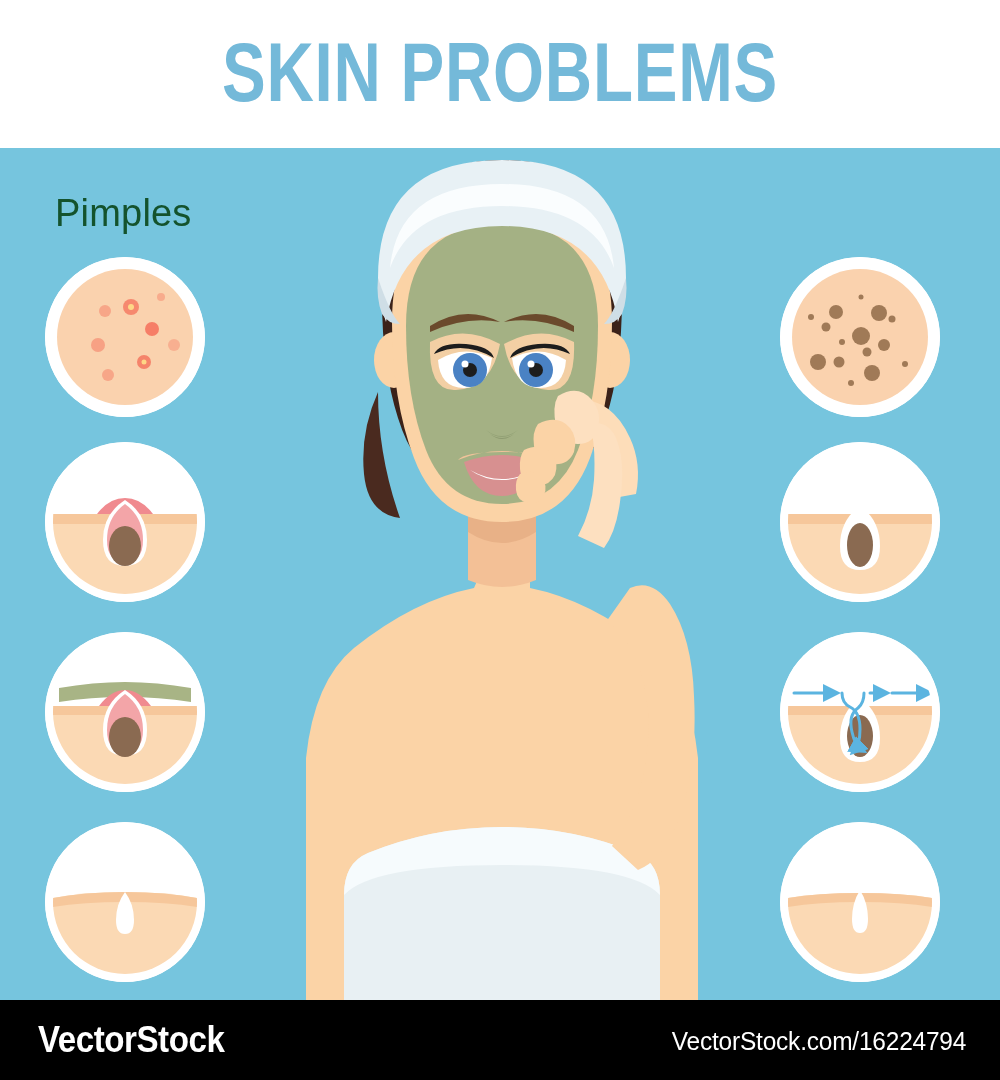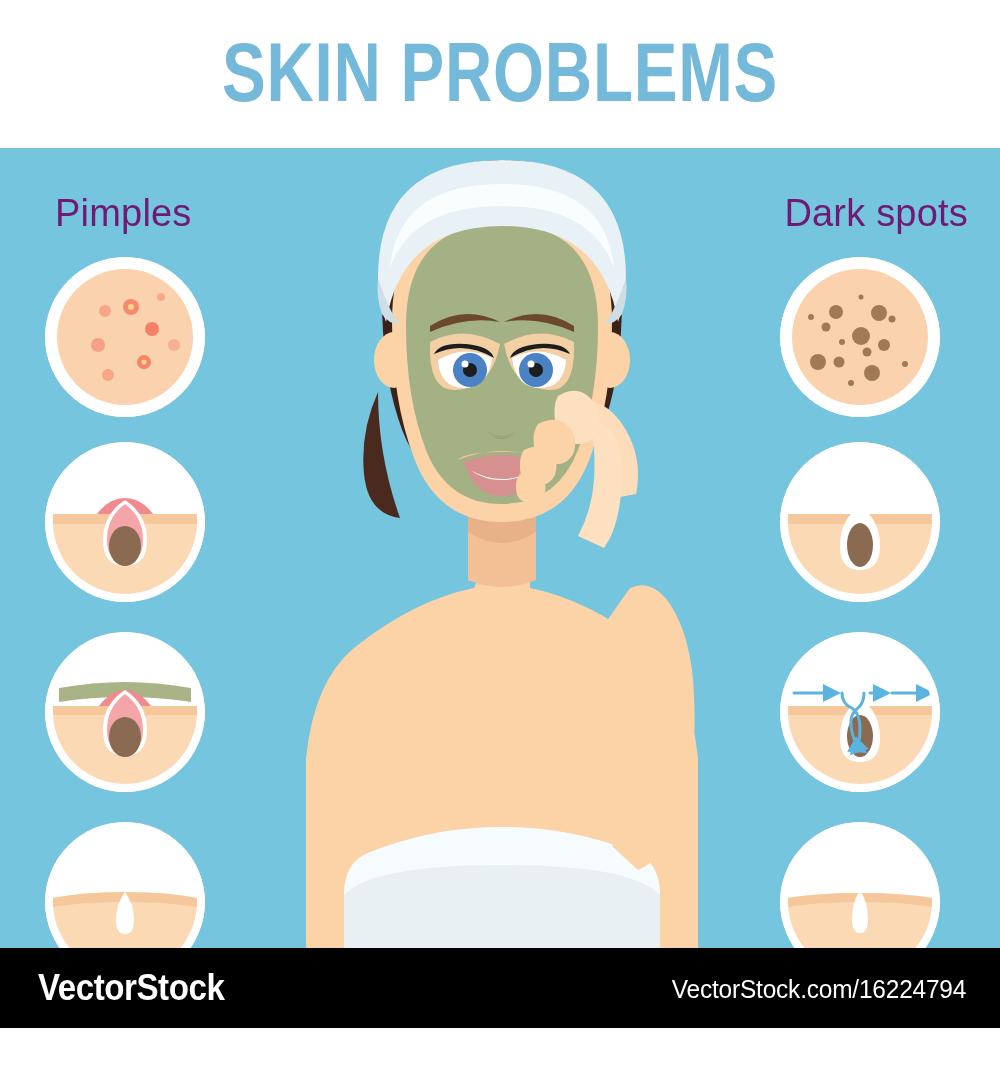--- a/index.html
+++ b/index.html
@@ -25,21 +25,21 @@
   }
 
   
   .stage {
     position:absolute; left:0; top:148px; width:1000px; height:852px;
     background:#76c5de; overflow:hidden;
   }
 
   
   .label {
-    position:absolute; color:#701a75; font-size:38px; font-weight:400;
+    position:absolute; color:#14532d; font-size:38px; font-weight:400;
     letter-spacing:0.2px; white-space:nowrap;
   }
   .label.left  { left:55px;  top:44px; }
   .label.right { right:32px; top:44px; }
 
   
   .icon-col { position:absolute; top:0; width:180px; height:852px; }
   .icon-col.left  { left:45px; }
   .icon-col.right { left:780px; }
 
@@ -53,21 +53,21 @@
   .circle.c4 { top:674px; }
 
   .circle svg { display:block; width:160px; height:160px; }
 
   
   .figure { position:absolute; left:232px; top:0px; width:540px; height:852px; }
   .figure svg { display:block; width:540px; height:852px; }
 
   
   .footer {
-    position:absolute; left:0; top:948px; width:1000px; height:80px;
+    position:absolute; left:0; top:1000px; width:1000px; height:80px;
     background:#000000;
   }
   .brand {
     position:absolute; left:38px; top:19px;
     color:#ffffff; font-size:36px; font-weight:700; letter-spacing:-0.5px;
     font-family:"Liberation Sans Narrow","Liberation Sans",sans-serif;
     transform:scaleX(0.92); transform-origin:0 50%;
   }
   .stocklink {
     position:absolute; right:34px; top:26px;
@@ -81,21 +81,20 @@
 
 <div class="poster">
 
   <div class="header">
     <div class="title">SKIN PROBLEMS</div>
   </div>
 
   <div class="stage">
 
     <div class="label left">Pimples</div>
-    <div class="label right">Dark spots</div>
 
     <div class="icon-col left">
 
       <div class="circle c1">
         <svg viewBox="0 0 160 160">
           <circle cx="80" cy="80" r="80" fill="#ffffff"></circle>
           <circle cx="80" cy="80" r="68" fill="#fad2ae"></circle>
           <g fill="#f4705a">
             <circle cx="60" cy="54" r="6" opacity=".45"></circle>
             <circle cx="86" cy="50" r="8" opacity=".75"></circle>

